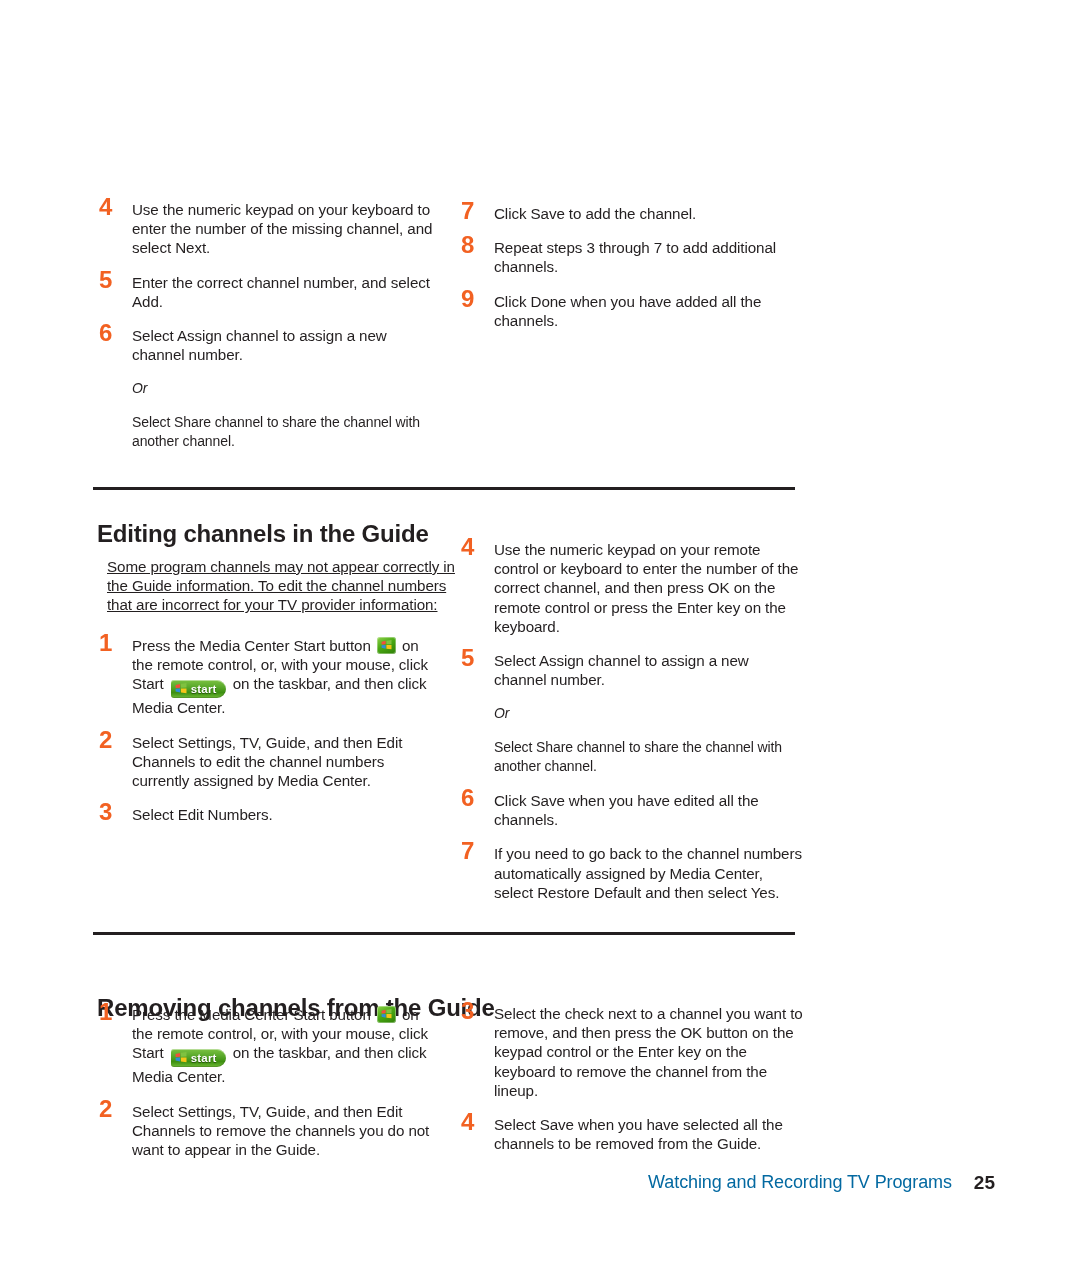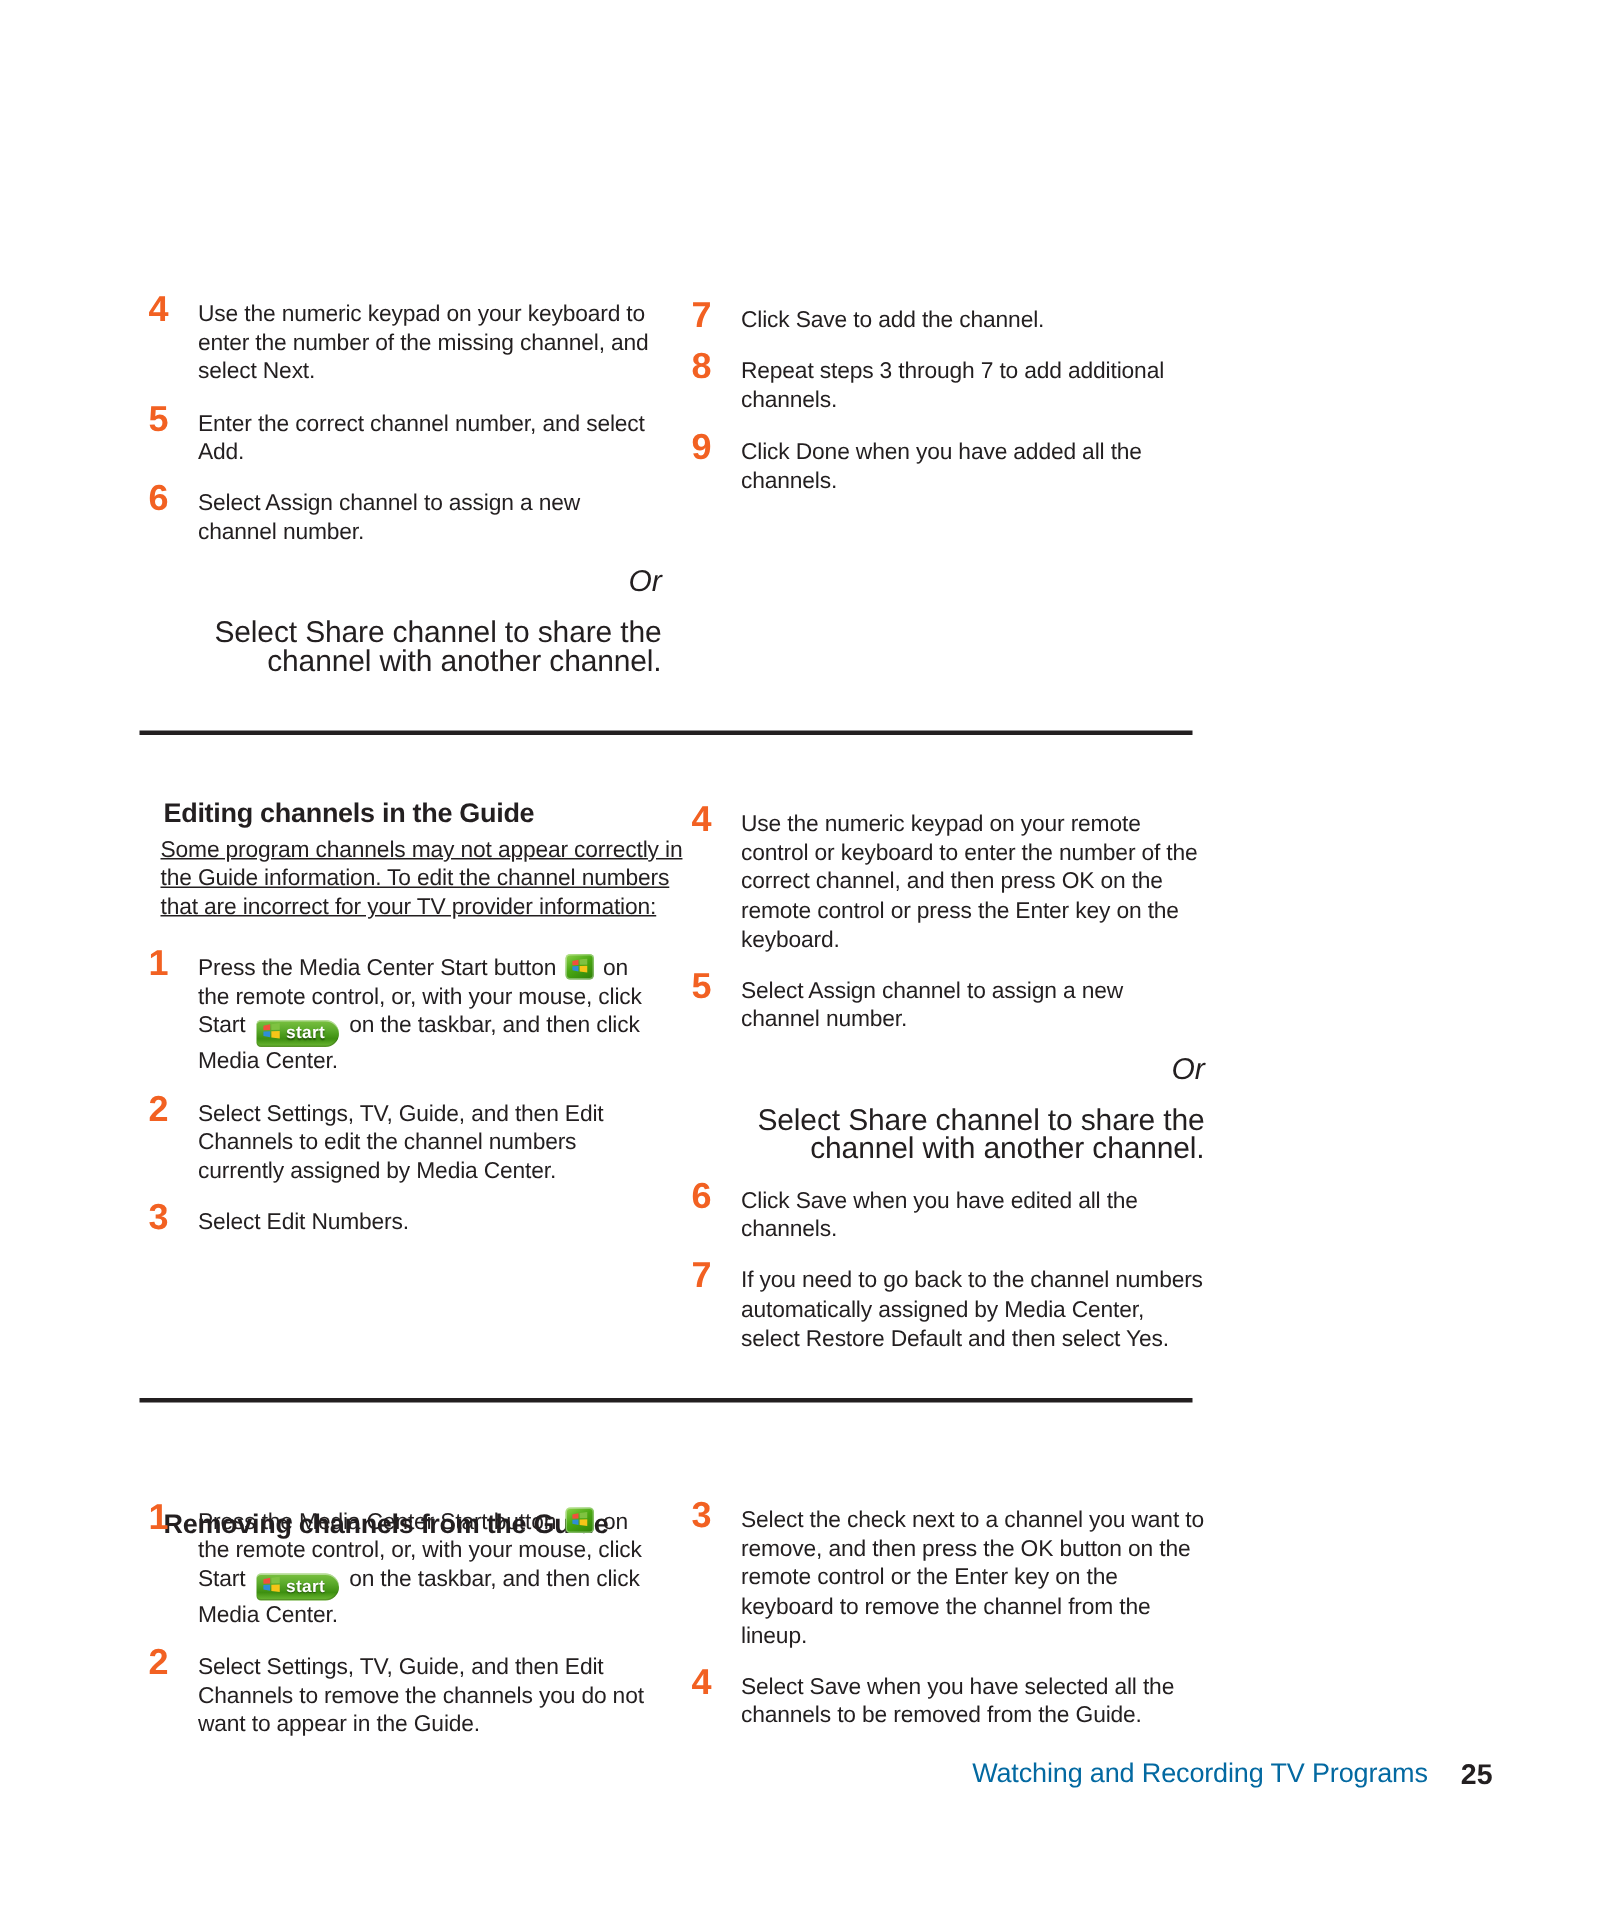--- a/index.html
+++ b/index.html
@@ -30,22 +30,22 @@
     position: absolute;
     left: 93px;
     width: 702px;
     height: 3px;
     background: #231f20;
     border: 0;
   }
 
   h2.section-title {
     position: absolute;
-    margin: 16px;
-    font-size: 18px;
+    margin: 4px;
+    font-size: 24px;
     font-weight: bold;
     letter-spacing: -0.2px;
     color: #231f20;
     font-family: "Liberation Sans", sans-serif;
   }
 
   
   .steplist {
     position: absolute;
     margin: 0;
@@ -75,24 +75,23 @@
   .step-body, .para {
     font-size: 15.2px;
     line-height: 19.2px;
     color: #231f20;
     letter-spacing: -0.1px;
   }
 
   .sub-para {
     margin: 0;
     padding-left: 39px;
-    font-size: 20px;
+    font-size: 14px;
     line-height: 19.2px;
     letter-spacing: -0.1px;
-    text-align: right;
   }
   .sub-para.or { font-style: italic; margin-top: 14px; margin-bottom: 14px; }
 
   b, strong { font-weight: normal; }
 
   
   .intro {
     position: absolute;
     margin: 14px;
     font-size: 15.2px;
@@ -230,21 +229,21 @@
             </svg></span> on the remote control, or, with your mouse, click <b>Start</b> <span class="start-btn"><svg class="winflag" viewBox="0 0 12 11" xmlns="http://www.w3.org/2000/svg">
               <path d="M0.6 1.9 L5.1 0.9 L5.1 4.7 L0.6 4.9 Z" fill="#f24e3c"></path>
               <path d="M5.9 0.75 L11.5 0 L11.5 4.55 L5.9 4.65 Z" fill="#7fc241"></path>
               <path d="M0.6 5.7 L5.1 5.55 L5.1 9.5 L0.6 8.6 Z" fill="#2f8ed6"></path>
               <path d="M5.9 5.5 L11.5 5.4 L11.5 10.3 L5.9 9.6 Z" fill="#f5c518"></path>
             </svg><span class="start-text">start</span></span> on the taskbar, and then click <b>Media Center</b>.</span></li>
       <li class="step"><span class="step-num">2</span><span class="step-body">Select <b>Settings</b>, <b>TV</b>, <b>Guide</b>, and then <b>Edit Channels</b> to remove the channels you do not want to appear in the Guide.</span></li>
     </ol>
 
   <ol class="steplist col-right" id="remove-right-steps" style="top:1004px;">
-      <li class="step"><span class="step-num">3</span><span class="step-body">Select the check next to a channel you want to remove, and then press the OK button on the remote control or the Enter key on the keyboard to remove the channel from the lineup.</span></li>
+      <li class="step"><span class="step-num">3</span><span class="step-body">Select the check next to a channel you want to remove, and then press the OK button on the keypad control or the Enter key on the keyboard to remove the channel from the lineup.</span></li>
       <li class="step"><span class="step-num">4</span><span class="step-body">Select <b>Save</b> when you have selected all the channels to be removed from the Guide.</span></li>
     </ol>
 
   <div class="footer">
     <span class="footer-text">Watching and Recording TV Programs</span><span class="footer-page">25</span>
   </div>
 
 </div>
 
 </body></html>

